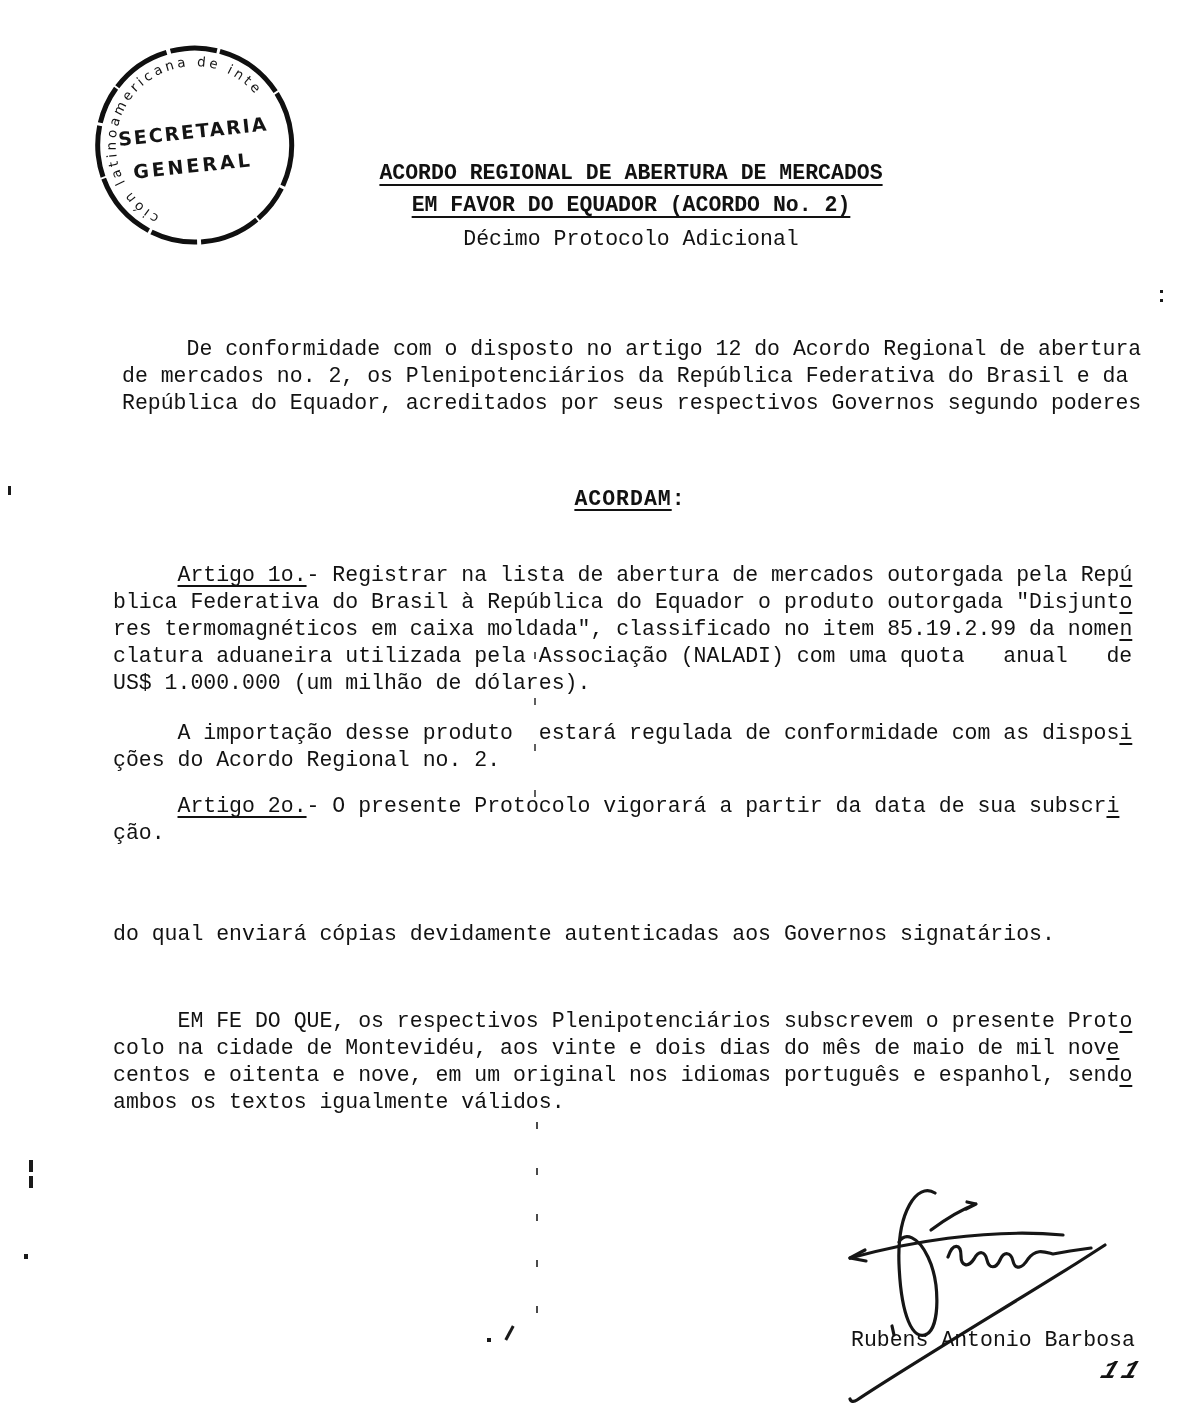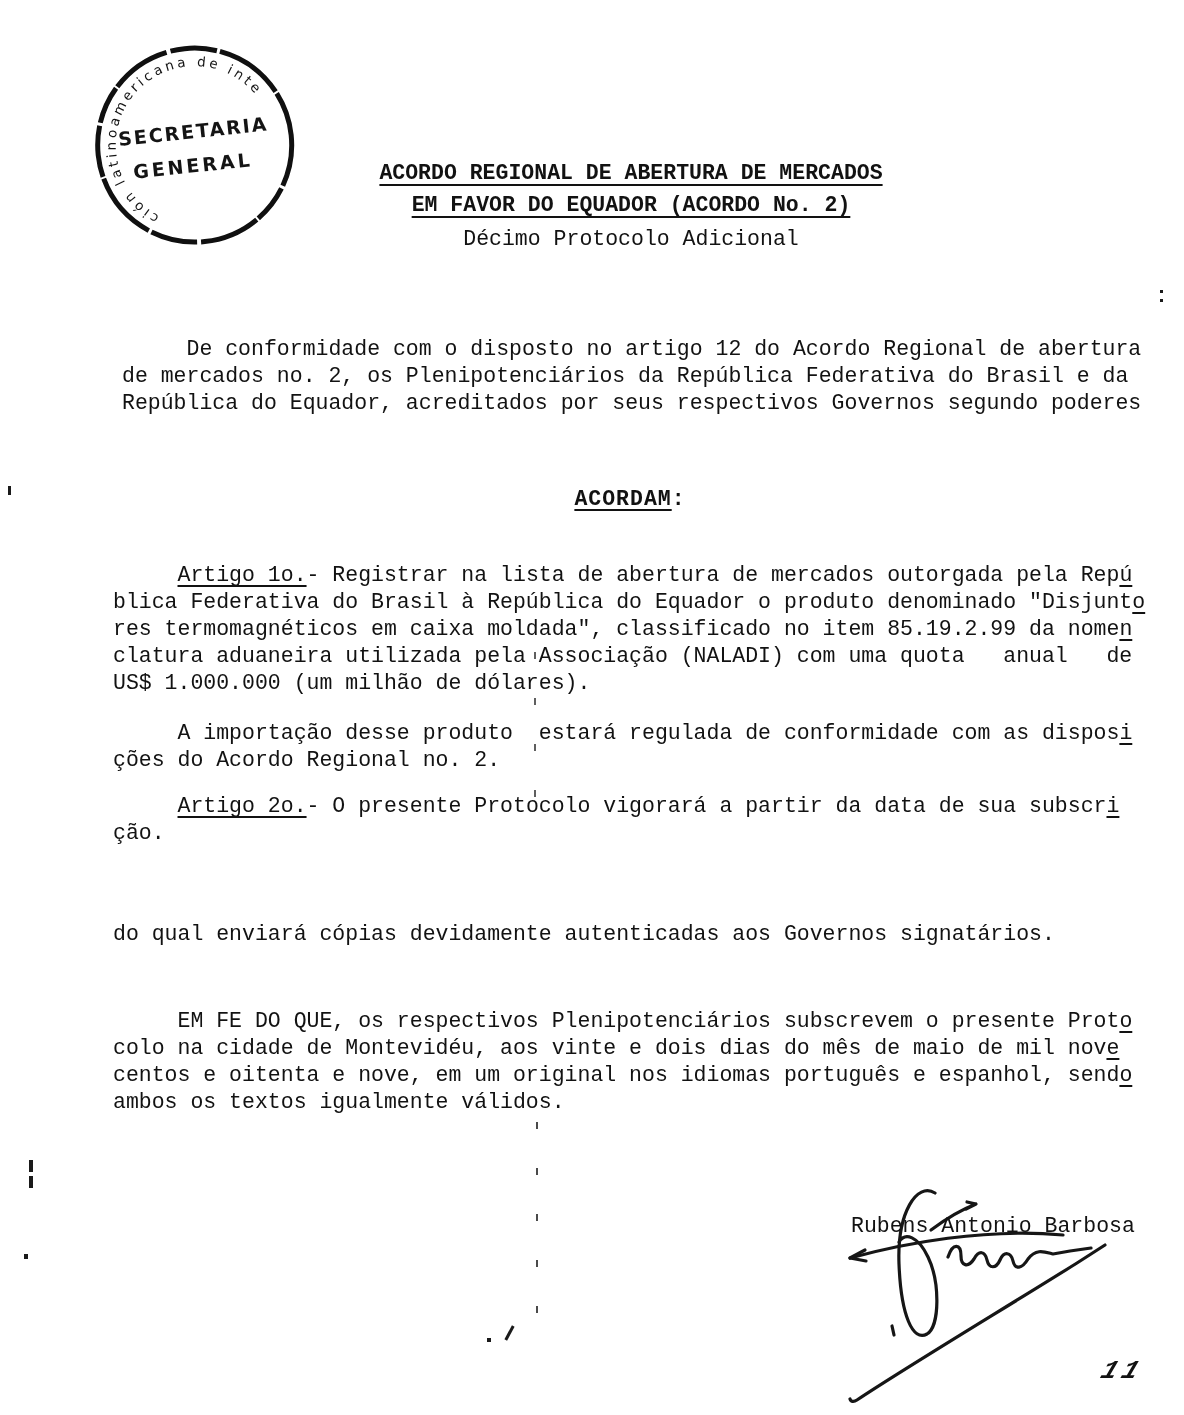--- a/index.html
+++ b/index.html
@@ -10,21 +10,21 @@
   }
   .para{position:absolute;font-size:21.5px;line-height:27px;}
   .line{white-space:pre;}
   .u{text-decoration:underline;text-underline-offset:4px;text-decoration-thickness:2px;}
   .centered{position:absolute;left:0;width:100%;text-align:center;}
   .title-block{top:157px;transform:translateX(39px);font-size:21.5px;line-height:32px;font-weight:bold;}
   .title-line{text-decoration:underline;text-underline-offset:5px;text-decoration-thickness:2px;white-space:pre;}
   .subtitle{top:227px;transform:translateX(39px);font-size:21.5px;font-weight:500;}
   .acordam{top:487px;transform:translateX(38px);font-size:21.5px;font-weight:bold;letter-spacing:1px;}
   .closing-line{position:absolute;left:113px;top:1190px;font-size:21.5px;white-space:pre;}
-  .signatory-name{position:absolute;left:851px;top:1214px;font-size:21.5px;white-space:pre;}
+  .signatory-name{position:absolute;left:851px;top:1328px;font-size:21.5px;white-space:pre;}
   .page-number{
     position:absolute;left:1102px;top:1356px;font-size:26px;font-weight:bold;
     transform:skewX(-30deg);letter-spacing:5px;
   }
   .stamp{position:absolute;left:84px;top:36px;width:224px;height:224px;transform:rotate(-6deg);}
   .signature{position:absolute;left:835px;top:1178px;}
   .fold-line{
     position:absolute;width:2px;background:repeating-linear-gradient(
       180deg,#2a2a2a 0 7px,transparent 7px 46px);opacity:.75;
   }
@@ -66,21 +66,21 @@
   <div class="para" style="left:122px;top:336px;">
       <div class="line"><span>     De conformidade com o disposto no artigo 12 do Acordo Regional de abertura</span></div>
       <div class="line"><span>de mercados no. 2, os Plenipotenciários da República Federativa do Brasil e da</span></div>
       <div class="line"><span>República do Equador, acreditados por seus respectivos Governos segundo poderes</span></div>
     </div>
 
   <div class="centered acordam"><span class="u">ACORDAM</span><span>:</span></div>
 
   <div class="para" style="left:113px;top:562px;">
       <div class="line"><span>     </span><span class="u">Artigo 1o.</span><span>- Registrar na lista de abertura de mercados outorgada pela Rep</span><span class="u">ú</span></div>
-      <div class="line"><span>blica Federativa do Brasil à República do Equador o produto denominado "Disjunt</span><span class="u">o</span></div>
+      <div class="line"><span>blica Federativa do Brasil à República do Equador o produto outorgada "Disjunt</span><span class="u">o</span></div>
       <div class="line"><span>res termomagnéticos em caixa moldada", classificado no item 85.19.2.99 da nome</span><span class="u">n</span></div>
       <div class="line"><span>clatura aduaneira utilizada pela Associação (NALADI) com uma quota   anual   de</span></div>
       <div class="line"><span>US$ 1.000.000 (um milhão de dólares).</span></div>
     </div>
 
   <div class="para" style="left:113px;top:720px;">
       <div class="line"><span>     A importação desse produto  estará regulada de conformidade com as dispos</span><span class="u">i</span></div>
       <div class="line"><span>ções do Acordo Regional no. 2.</span></div>
     </div>
 

